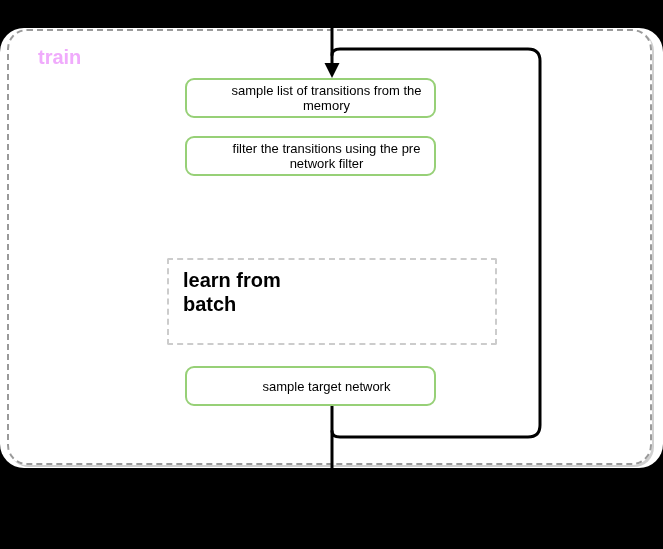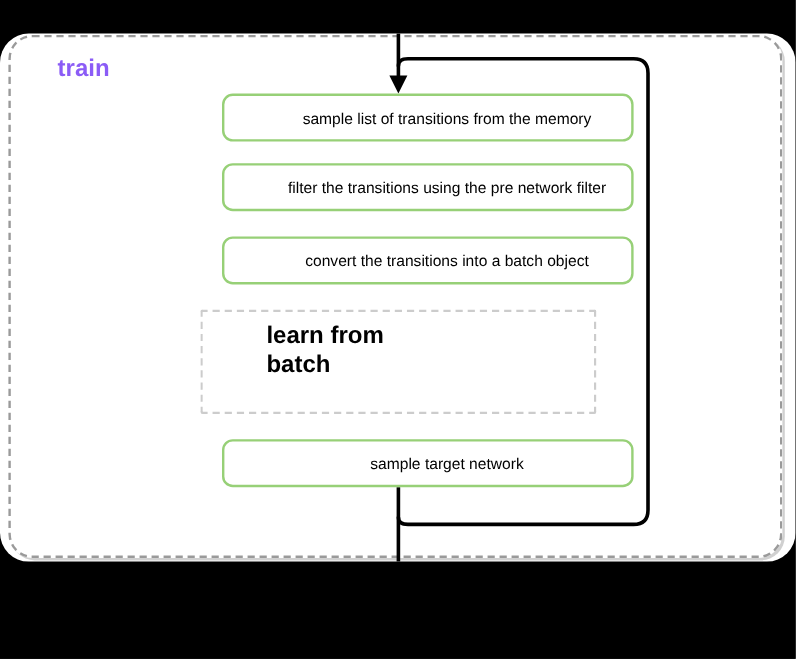--- a/index.html
+++ b/index.html
@@ -24,35 +24,35 @@
     position: absolute;
     left: 7px; top: 29px;
     width: 645px; height: 436px;
     border: 2px dashed #9a9a9a;
     border-radius: 20px;
     box-shadow: 2px 2px 0 rgba(150,150,150,0.45);
     box-sizing: border-box;
   }
   .container-title {
     position: absolute;
-    left: 48px; top: 46px;
+    left: 38px; top: 46px;
     font-size: 20px;
     font-weight: bold;
-    color: #8b5cf6;
+    color: #f0abfc;
     letter-spacing: 0;
   }
   svg.lines {
     position: absolute;
     left: 0; top: 0;
     width: 663px; height: 549px;
   }
   .step-box {
     position: absolute;
     left: 185px;
-    width: 343px; height: 40px;
+    width: 251px; height: 40px;
     background: #ffffff;
     border: 2px solid #97d077;
     border-radius: 9px;
     box-sizing: border-box;
     display: flex;
     align-items: center;
     justify-content: center;
     font-size: 13px;
     color: #000000;
     text-align: center;
@@ -72,21 +72,20 @@
     box-sizing: border-box;
   }
   .subprocess-label {
     position: absolute;
     left: 14px; top: 8px;
     font-size: 20px;
     font-weight: bold;
     color: #000000;
     line-height: 24px;
     white-space: pre-line;
-    margin-left: 39px;
   }
   .loop-annotation {
     position: absolute;
     left: 542px; top: 211px;
     width: 90px;
     font-size: 13px;
     font-weight: bold;
     color: #000000;
     text-align: center;
     line-height: 15px;
@@ -116,23 +115,20 @@
   </svg>
 
   <div class="step-box step-1">
     <span>sample list of transitions from the memory</span>
   </div>
 
   <div class="step-box step-2">
     <span>filter the transitions using the pre network filter</span>
   </div>
 
-  <div class="step-box step-3">
-    <span>convert the transitions into a batch object</span>
-  </div>
 
   <div class="subprocess-box">
     <div class="subprocess-label">learn from
 batch</div>
   </div>
 
   <div class="step-box step-final">
     <span>sample target network</span>
   </div>
 

